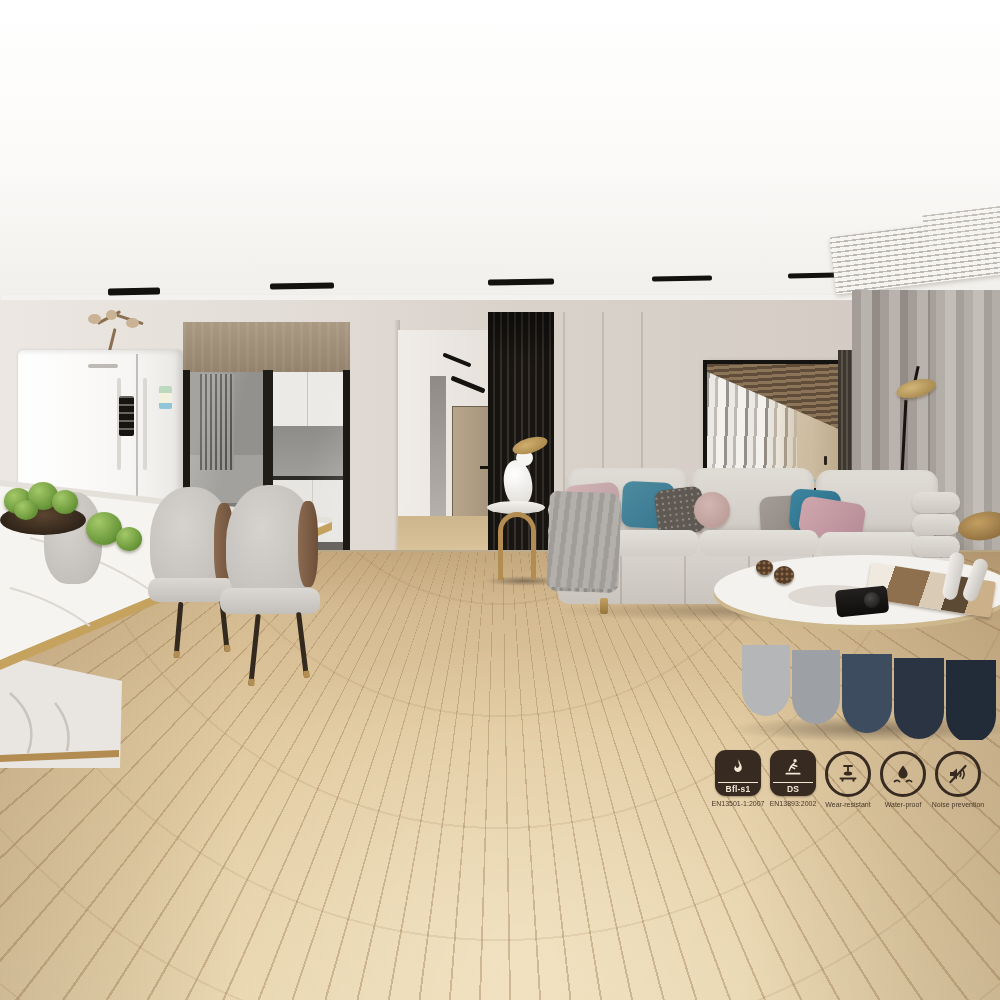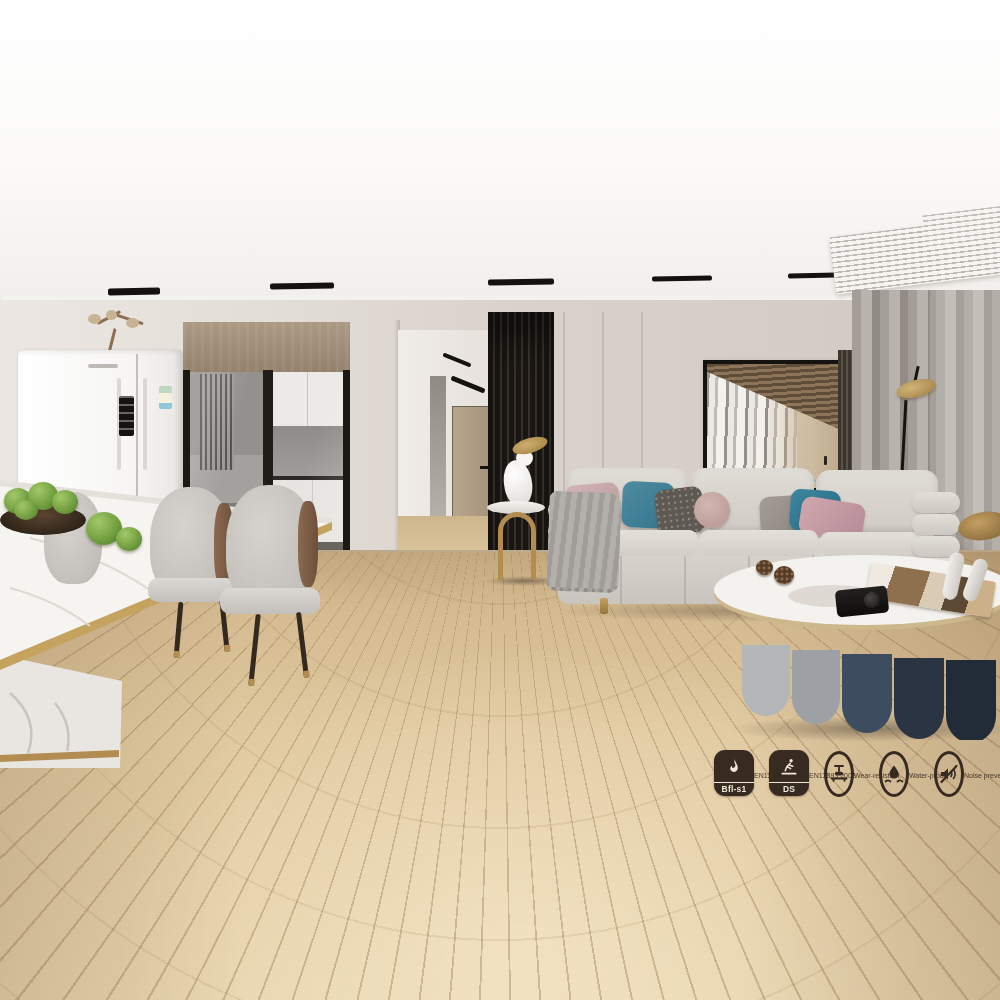--- a/index.html
+++ b/index.html
@@ -234,21 +234,21 @@
   .magazine{left:868px;top:572px;width:126px;height:36px;transform:rotate(9deg);border-radius:3px;
     background:linear-gradient(100deg,#efe9e0 0 18%,#8e6f4e 18% 45%,#d9cbb5 45% 62%,#5d4a35 62% 80%,#cbb089 80%);
     box-shadow:0 2px 3px rgba(80,65,50,.4);}
   .golddisc{left:958px;top:512px;width:52px;height:28px;border-radius:50%;
     background:radial-gradient(ellipse at 40% 35%,#c49f62,#7d5f33);transform:rotate(-9deg);}
   .tube1{left:946px;top:552px;width:15px;height:48px;border-radius:8px;background:linear-gradient(90deg,#f0edea,#cfcac4);transform:rotate(12deg);}
   .tube2{left:968px;top:558px;width:15px;height:44px;border-radius:8px;background:linear-gradient(90deg,#ece9e5,#c8c3bd);transform:rotate(20deg);}
 
   
   .badges{left:714px;top:750px;width:272px;display:flex;gap:7px;align-items:flex-start;}
-  .badge{display:flex;flex-direction:row;align-items:center;width:48px;}
+  .badge{display:flex;flex-direction:column;align-items:center;width:48px;}
   .tile{width:46px;height:46px;border-radius:11px;background:var(--badge,#372b21);position:relative;
     display:flex;flex-direction:column;align-items:center;box-shadow:0 1px 2px rgba(60,45,30,.4);}
   .tile .glyph{flex:1;display:flex;align-items:center;justify-content:center;color:#f1e8d6;padding-top:2px;}
   .tile .band{width:40px;height:13px;border-top:1.5px solid #f1e8d6;color:#f1e8d6;
     font-size:8.5px;font-weight:bold;text-align:center;line-height:13px;letter-spacing:.2px;}
   .ring{width:40px;height:40px;border-radius:50%;border:3px solid var(--badge,#372b21);
     display:flex;align-items:center;justify-content:center;color:var(--badge,#372b21);margin-top:1px;}
   .caption{margin-top:4px;font-size:7px;color:#463628;white-space:nowrap;text-align:center;}
 
   svg{display:block;}

